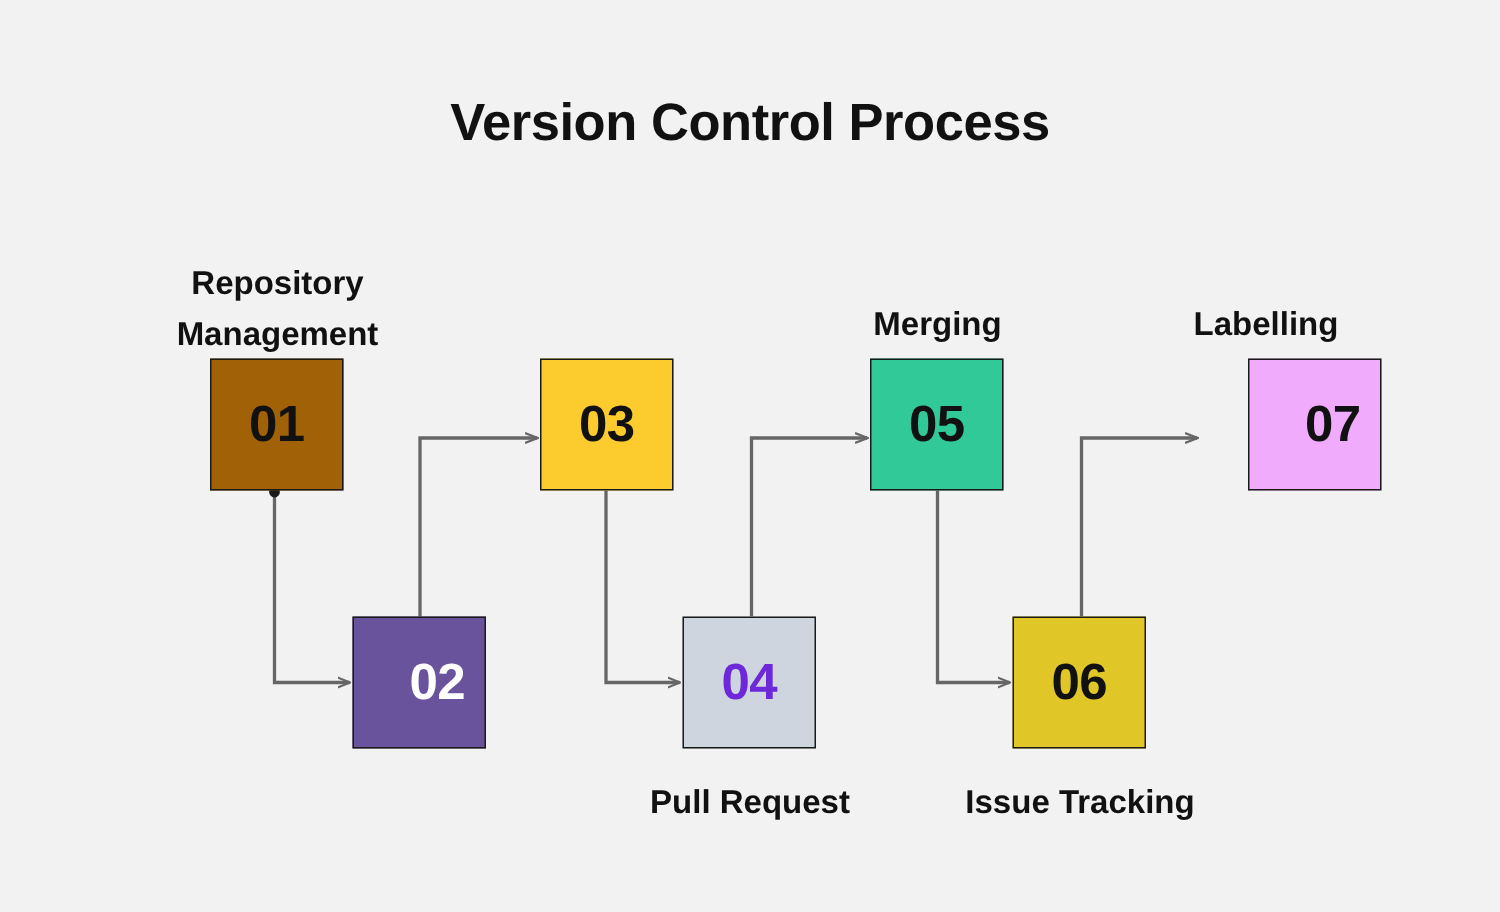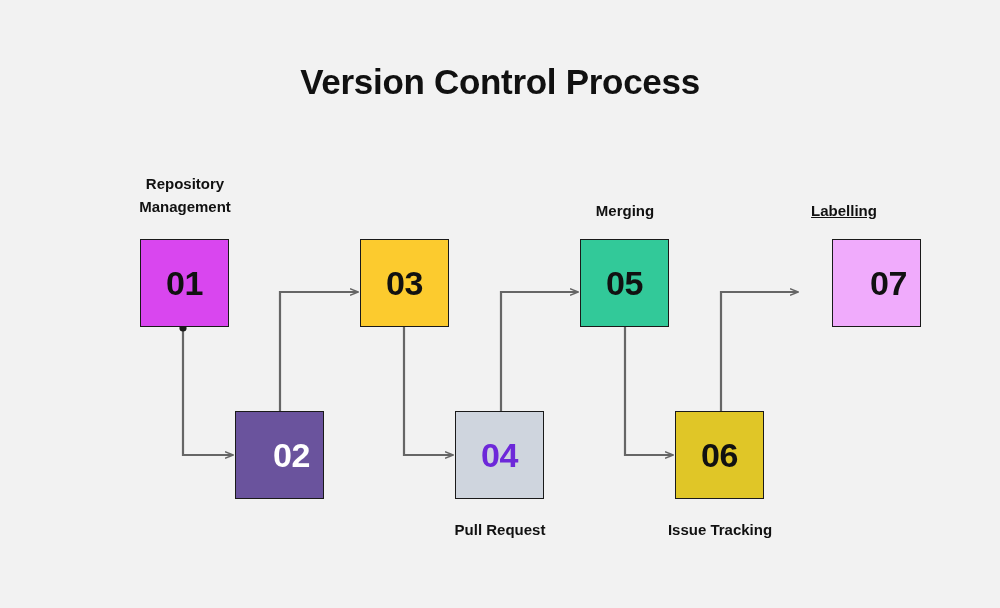--- a/index.html
+++ b/index.html
@@ -48,21 +48,21 @@
   }
   .step-num {
     font-size: 34px;
     font-weight: bold;
     line-height: 1;
     letter-spacing: -0.5px;
   }
   .step-label {
     position: absolute;
     text-align: center;
-    font-size: 15px;
+    font-size: 22px;
     font-weight: bold;
     color: #111111;
     line-height: 1.55;
     width: 200px;
   }
   .label-above { }
   .label-below { }
 </style>
 </head>
 <body>
@@ -89,21 +89,21 @@
 
     <path d="M 625,327 L 625,455 L 673,455" fill="none" stroke="#666666" stroke-width="2.2" marker-end="url(#arrowhead)"></path>
 
     <path d="M 721,411 L 721,292 L 798,292" fill="none" stroke="#666666" stroke-width="2.2" marker-end="url(#arrowhead)"></path>
   </svg>
 
   <div class="step-label label-above" style="left:85px; top:172px;">
     <div>Repository</div>
     <div>Management</div>
   </div>
-  <div class="step" style="left:140px; top:239px; background:#d946ef;">
+  <div class="step" style="left:140px; top:239px; background:#a16207;">
     <span class="step-num" style="color:#111111;">01</span>
   </div>
 
   <div class="step" style="left:235px; top:411px; background:#6A539D;">
     <span class="step-num" style="color:#FFFFFF;margin-left:24px;">02</span>
   </div>
 
   <div class="step" style="left:360px; top:239px; background:#FCCB2E;">
     <span class="step-num" style="color:#111111;">03</span>
   </div>
@@ -122,20 +122,20 @@
     <span class="step-num" style="color:#111111;">05</span>
   </div>
 
   <div class="step" style="left:675px; top:411px; background:#E0C627;">
     <span class="step-num" style="color:#111111;">06</span>
   </div>
   <div class="step-label label-below" style="left:620px; top:518px;">
     <div>Issue Tracking</div>
   </div>
 
-  <div class="step-label label-above" style="left:744px; top:199px;text-decoration:underline;">
+  <div class="step-label label-above" style="left:744px; top:199px;">
     <div>Labelling</div>
   </div>
   <div class="step" style="left:832px; top:239px; background:#f0abfc;padding-left:24px;">
     <span class="step-num" style="color:#111111;">07</span>
   </div>
 
 </div>
 
 </body></html>

